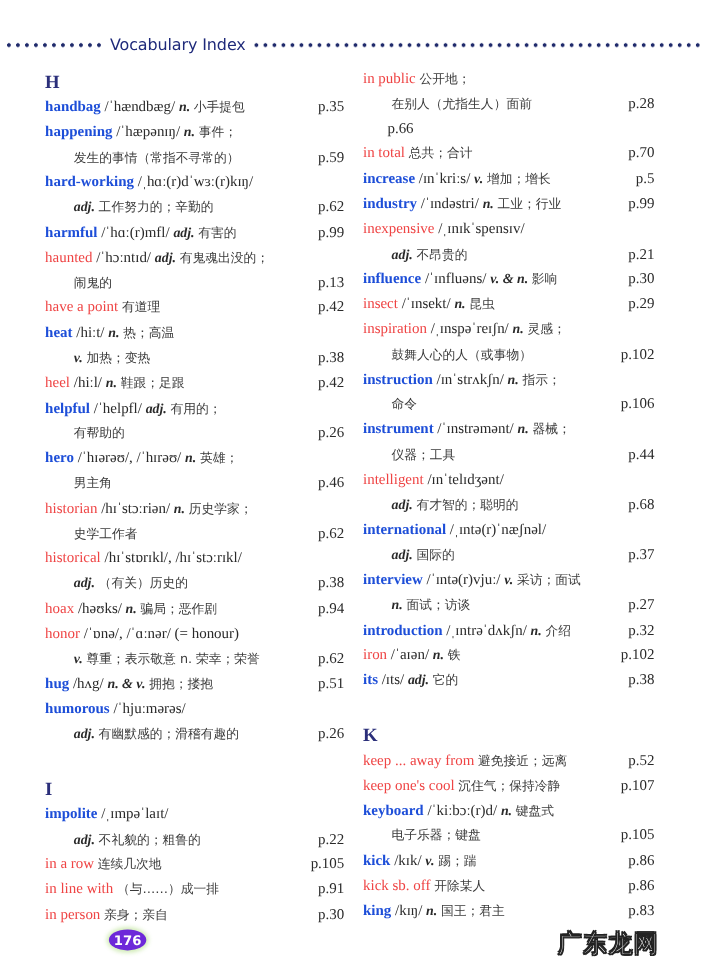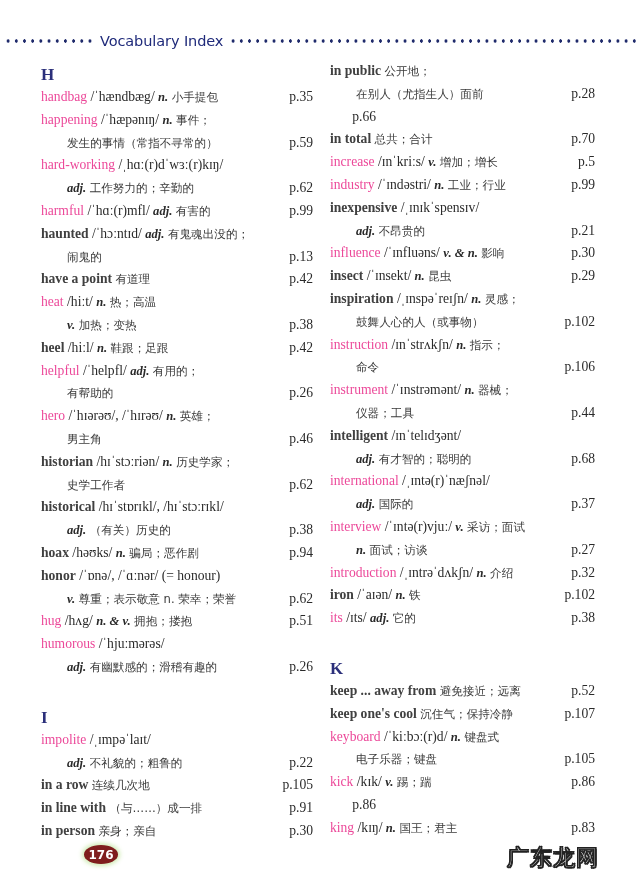--- a/index.html
+++ b/index.html
@@ -38,29 +38,29 @@
       font-size: 17px; color: #2b2f7a; height: 22px; line-height: 22px;
       margin-top: 4px;
     }
     .line {
       height: 22.8px; line-height: 22.8px; font-size: 13.6px;
       white-space: nowrap; position: relative; display: flex;
     }
     .line .txt { flex: 1 1 auto; overflow: visible; }
     .line.indent .txt { padding-left: 26px; }
     .page { flex: 0 0 auto; text-align: right; min-width: 34px; color: #2a2a2a; margin-left: 12px; }
-    .hw { font-weight: normal; color: #ec4899; }
-    .hw.plain { font-weight: bold; color: #404040; }
+    .hw { font-weight: bold; color: #1d4ed8; }
+    .hw.plain { font-weight: normal; color: #ef4444; }
     .ph { color: #2a2a2a; }
     .pos { font-style: italic; font-weight: bold; font-size: 12.6px; }
     .zh { font-family: "DejaVu Sans", sans-serif; font-size: 11.6px; color: #3a3a3a; }
     .spacer { height: 24px; }
     .badge {
-      position: absolute; left: 84px; top: 845px; width: 34px; height: 19px;
-      background: #7f1d1d; border-radius: 50%;
+      position: absolute; left: 99px; top: 845px; width: 34px; height: 19px;
+      background: #6d28d9; border-radius: 50%;
       box-shadow: 0 0 4px 2px rgba(150,210,90,0.45);
       color: #fff; font-family: "DejaVu Sans", sans-serif; font-weight: bold;
       font-size: 12px; display: flex; align-items: center; justify-content: center;
     }
     .watermark {
       position: absolute; left: 507px; top: 843px; height: 28px;
       font-family: "DejaVu Sans", sans-serif; font-weight: normal; font-size: 22px;
       color: #ffffff; letter-spacing: 1px;
       -webkit-text-stroke: 1.2px #222;
       text-shadow: 1px 1px 0 #222, -1px -1px 0 #222, 1px -1px 0 #222, -1px 1px 0 #222;
@@ -300,20 +300,21 @@
     </div>
     <div class="line indent">
       <span class="txt"><span class="zh">电子乐器；键盘</span></span>
       <span class="page">p.105</span>
     </div>
     <div class="line">
       <span class="txt"><span class="hw">kick</span> <span class="ph">/kɪk/</span> <span class="pos">v.</span> <span class="zh">踢；踹</span></span>
       <span class="page">p.86</span>
     </div>
     <div class="line">
+      <span class="txt"><span class="hw plain">kick sb. off</span> <span class="zh">开除某人</span></span>
       <span class="page">p.86</span>
     </div>
     <div class="line">
       <span class="txt"><span class="hw">king</span> <span class="ph">/kɪŋ/</span> <span class="pos">n.</span> <span class="zh">国王；君主</span></span>
       <span class="page">p.83</span>
     </div>
   </div>
 
 <div class="badge">176</div>
 <div class="watermark">广东龙网</div>

